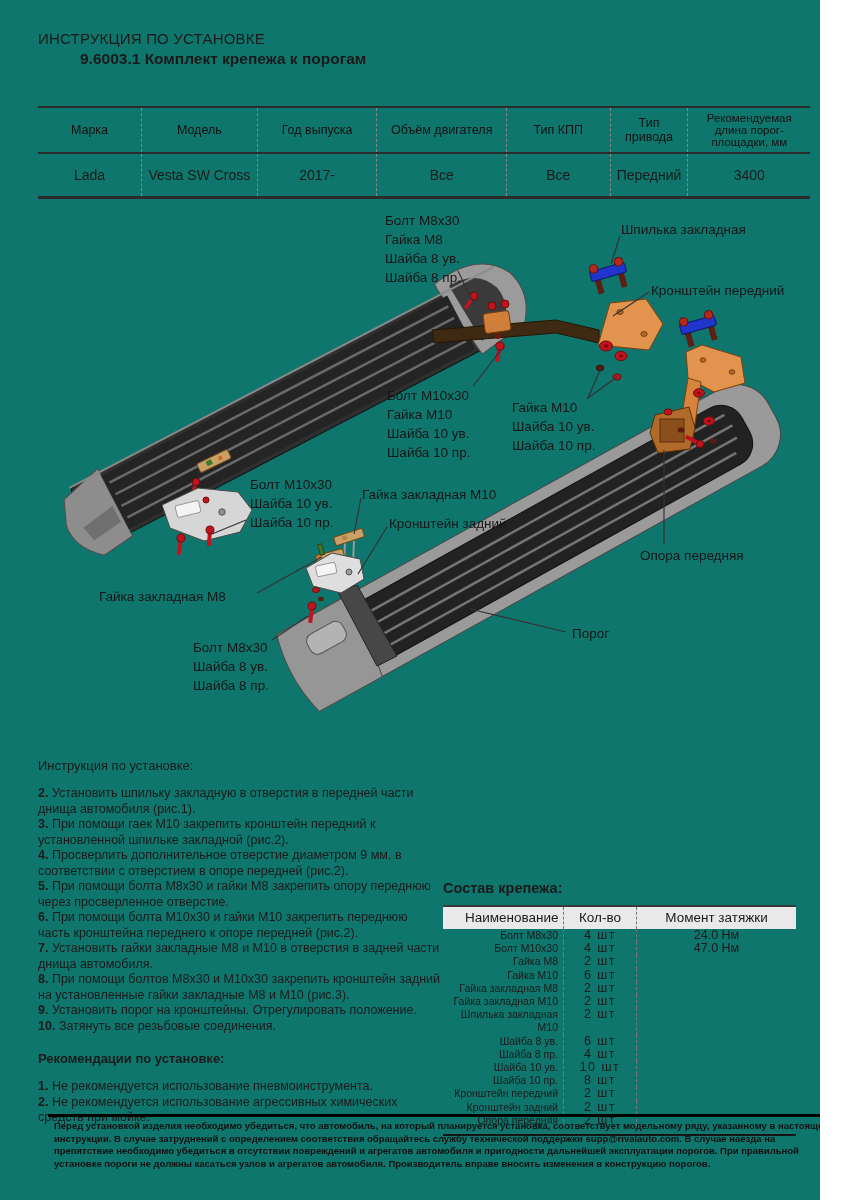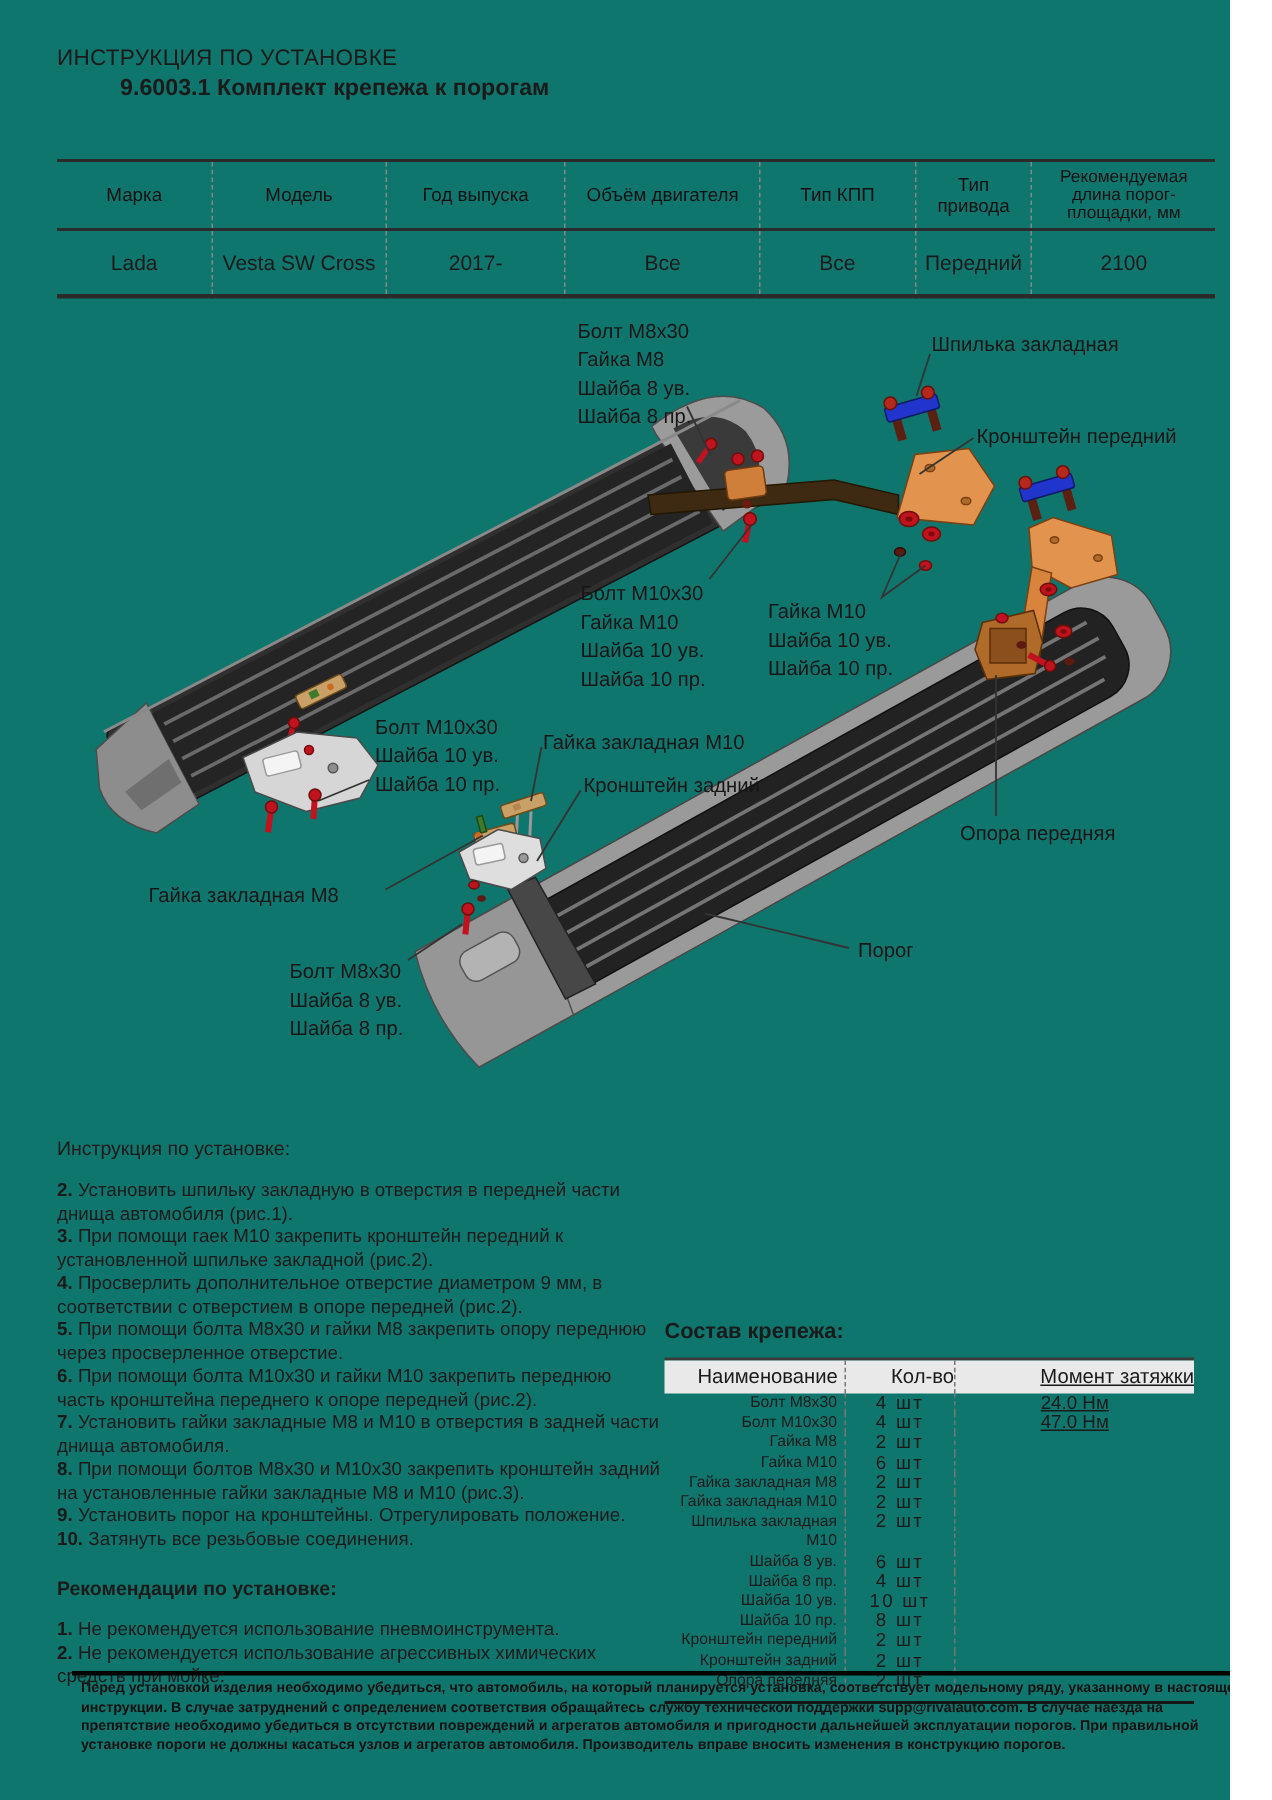--- a/index.html
+++ b/index.html
@@ -31,25 +31,25 @@
   .step { font-size:12.5px; line-height:15.5px; }
   .step b { font-weight:bold; }
   .rec-title { font-size:13px; font-weight:bold; margin:17px 0 13px 0; }
 
   
   .components { position:absolute; left:443px; top:880px; width:353px; }
   .comp-title { font-size:14.5px; font-weight:bold; margin-bottom:9px; }
   .ctable { border-top:2px solid #3a3a3a; border-bottom:2px solid #151515; padding-bottom:7px; }
   .crow { display:grid; grid-template-columns:120px 74px 159px; }
   .chead { background:#e9e9e9; }
-  .chead > div { font-size:13.5px; padding:3px 0 4px 0;text-align:right; }
+  .chead > div { font-size:13.5px; padding:3px 0 4px 0; }
   .c-name { text-align:right; padding-right:5px !important; }
   .chead .c-name { text-align:left; padding-left:22px; }
   .c-qty { text-align:center; border-left:1px dashed #777; border-right:1px dashed #777; }
-  .c-tq { text-align:center;text-decoration:underline; }
+  .c-tq { text-align:center; }
   .cbody .crow > div { font-size:10.5px; line-height:13.2px; }
   .cbody .c-qty { font-size:12.5px !important; letter-spacing:1.5px; }
   .cbody .c-tq { font-size:12.5px !important; }
 
   
   .footer { position:absolute; left:48px; top:1114px; width:790px; border-top:3px solid #000;
             padding:3px 4px 0 6px; font-size:9.5px; font-weight:bold; line-height:12.5px; color:#111; }
 </style>
 </head>
 <body>
@@ -72,21 +72,21 @@
       </tr>
     </thead>
     <tbody>
       <tr>
         <td>Lada</td>
         <td>Vesta SW Cross</td>
         <td>2017-</td>
         <td>Все</td>
         <td>Все</td>
         <td>Передний</td>
-        <td>2100</td>
+        <td>3400</td>
       </tr>
     </tbody>
   </table>
 
   <div class="diagram">
     <svg width="848" height="520" viewBox="0 0 848 520">
 
       <g transform="translate(85,318) rotate(-27.5)">
         <rect x="0" y="-34" width="478" height="68" rx="6" fill="#2f2f2f" stroke="#141414"></rect>
         <path d="M -10,-26 L 34,-38 L 34,38 L 0,42 Q -24,22 -20,-2 Z" fill="#8d8d8d" stroke="#4c4c4c"></path>

